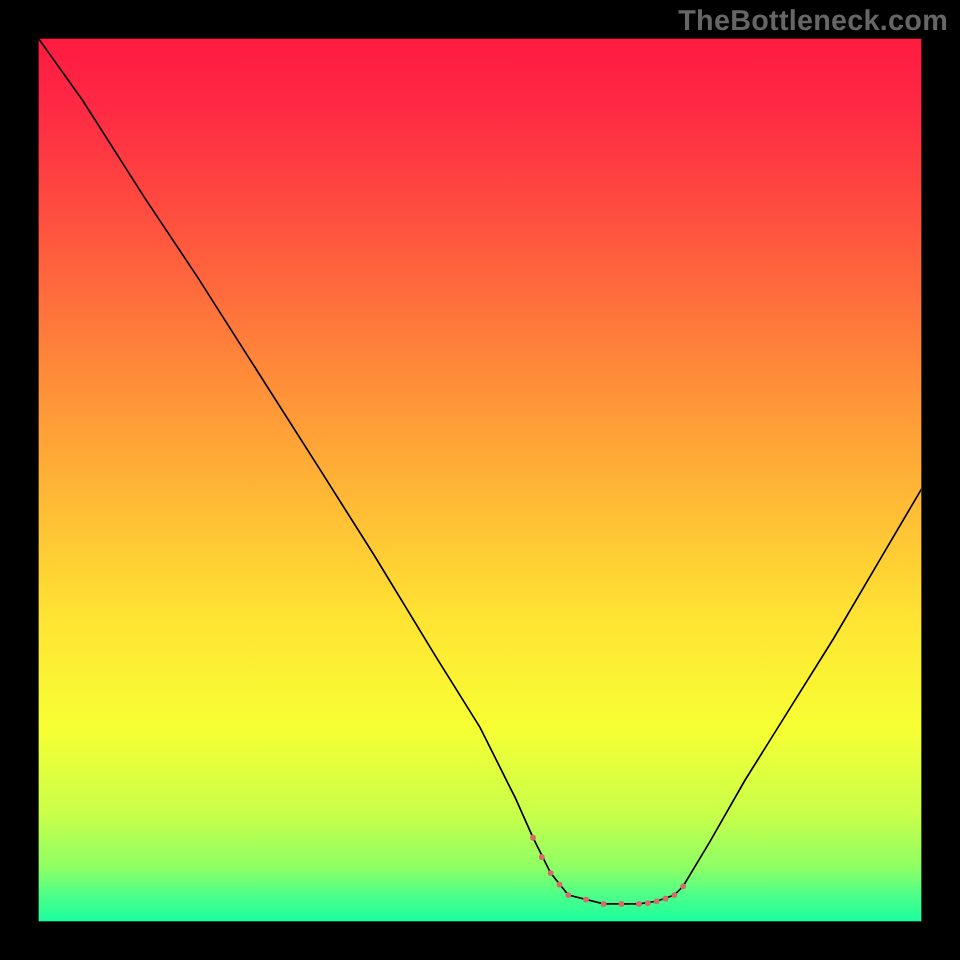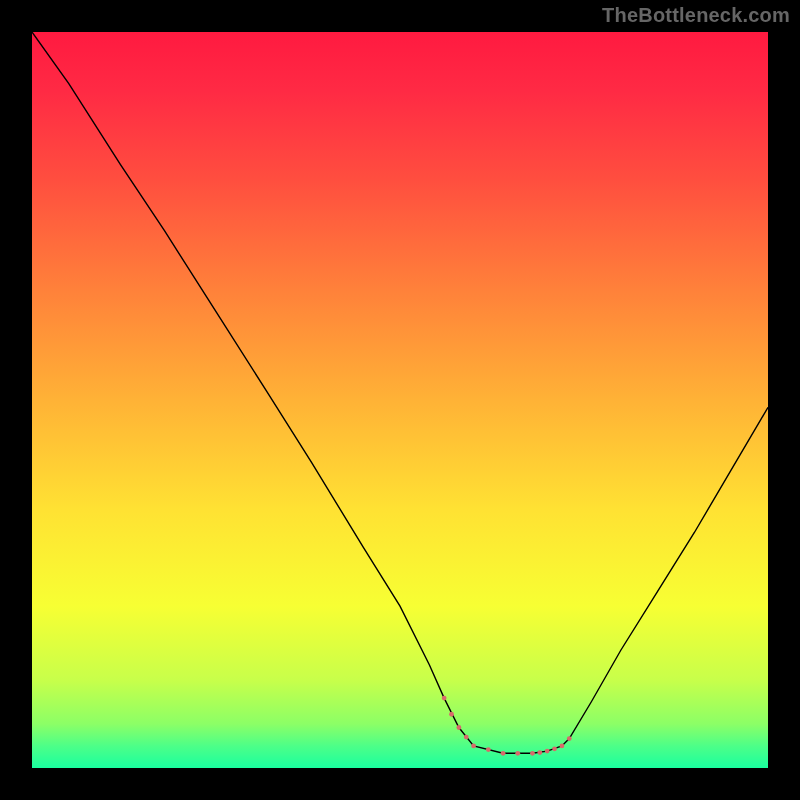--- a/index.html
+++ b/index.html
@@ -15,21 +15,21 @@
     width: 800px;
     height: 800px;
     background: #000;
     position: relative;
   }
   .watermark {
     position: absolute;
     top: 4px;
     right: 10px;
     color: #666;
-    font-size: 20px;
+    font-size: 24px;
     font-weight: bold;
     letter-spacing: 0.2px;
     user-select: none;
   }
   .plot-container {
     position: absolute;
     left: 32px;
     top: 32px;
     width: 736px;
     height: 736px;

